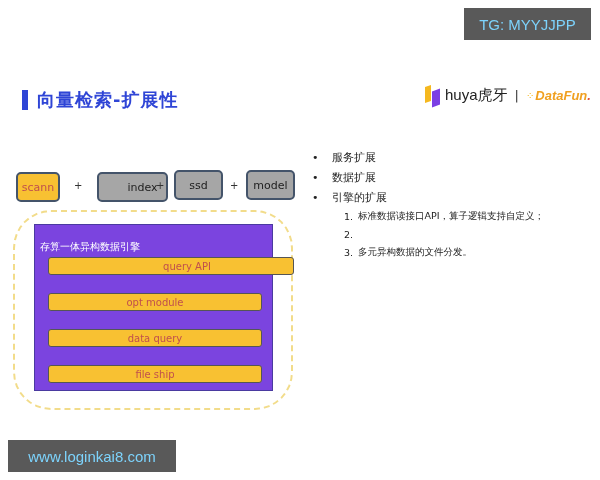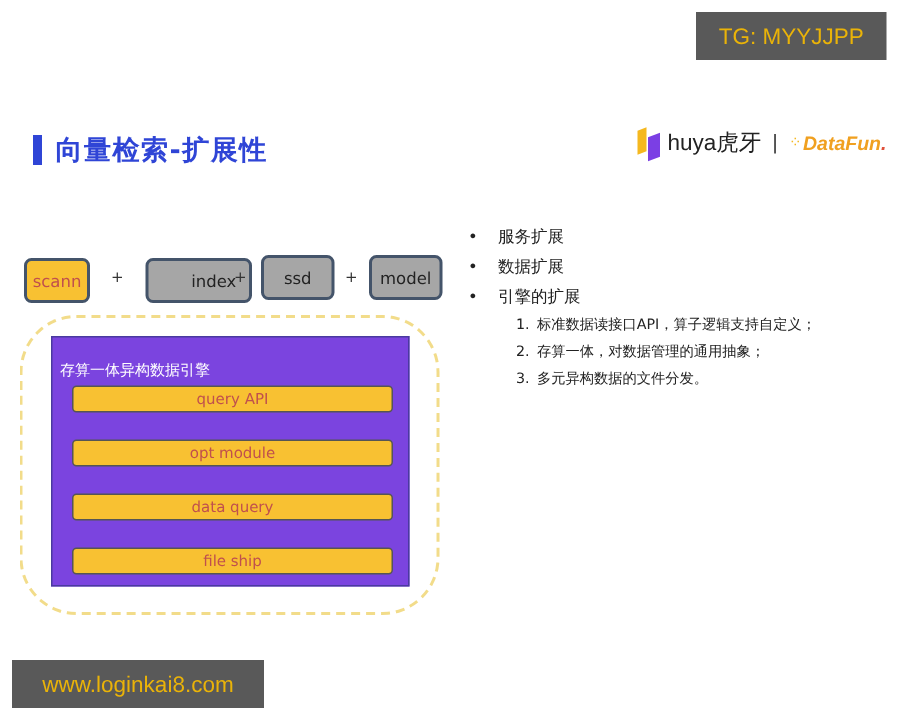--- a/index.html
+++ b/index.html
@@ -1,18 +1,18 @@
 <!DOCTYPE html>
 <html><head>
 <meta charset="utf-8">
 <style>
   html, body { margin:0; padding:0; }
   body { width:600px; height:480px; background:#ffffff; position:relative; overflow:hidden;
          font-family:"DejaVu Sans", "Liberation Sans", sans-serif; }
-  .watermark { position:absolute; background:#595959; color:#eab308;
+  .watermark { position:absolute; background:#595959; color:#7dd3fc;
                font-family:"Liberation Sans", sans-serif; font-size:15px;
                display:flex; align-items:center; justify-content:center;text-align:center; }
   #wm-top { left:464px; top:8px; width:127px; height:32px; }
   #wm-bottom { left:8px; top:440px; width:168px; height:32px; }
 
   .title-wrap { position:absolute; left:22px; top:88px; display:flex; align-items:center; }
   .title-bar { width:6px; height:20px; background:#2f45d6; margin-right:9px; }
   .title { font-size:18px; font-weight:bold; color:#2f45d6; letter-spacing:1px; }
 
   .logos { position:absolute; left:425px; top:83px; display:flex; align-items:center; height:24px; }
@@ -72,21 +72,21 @@
 <div class="plus" style="left:74px; top:180px;">+</div>
 <div class="comp-box" style="left:97px; top:172px; width:47px;padding-left:20px;">index</div>
 <div class="plus" style="left:156px; top:180px;">+</div>
 <div class="comp-box" style="left:174px; top:170px; width:45px;">ssd</div>
 <div class="plus" style="left:230px; top:180px;">+</div>
 <div class="comp-box" style="left:246px; top:170px; width:45px;">model</div>
 
 <div class="dashed"></div>
 <div class="engine">
   <div class="engine-label">存算一体异构数据引擎</div>
-  <div class="module" style="top:32px;">query API</div>
+  <div class="module" style="top:32px;padding-left:32px;">query API</div>
   <div class="module" style="top:68px;">opt module</div>
   <div class="module" style="top:104px;">data query</div>
   <div class="module" style="top:140px;">file ship</div>
 </div>
 
 <div class="bullets">
   <div class="bullet">
       <span class="dot">•</span>
       <span>服务扩展</span>
     </div>
@@ -99,21 +99,20 @@
       <span>引擎的扩展</span>
     </div>
 </div>
 <div class="sub">
   <div class="sub-item">
       <span class="sub-num">1.</span>
       <span>标准数据读接口API，算子逻辑支持自定义；</span>
     </div>
   <div class="sub-item">
       <span class="sub-num">2.</span>
-      <span>存算一体，对数据管理的通用抽象；</span>
     </div>
   <div class="sub-item">
       <span class="sub-num">3.</span>
       <span>多元异构数据的文件分发。</span>
     </div>
 </div>
 
 <div class="watermark" id="wm-bottom">www.loginkai8.com</div>
 
 </body></html>

